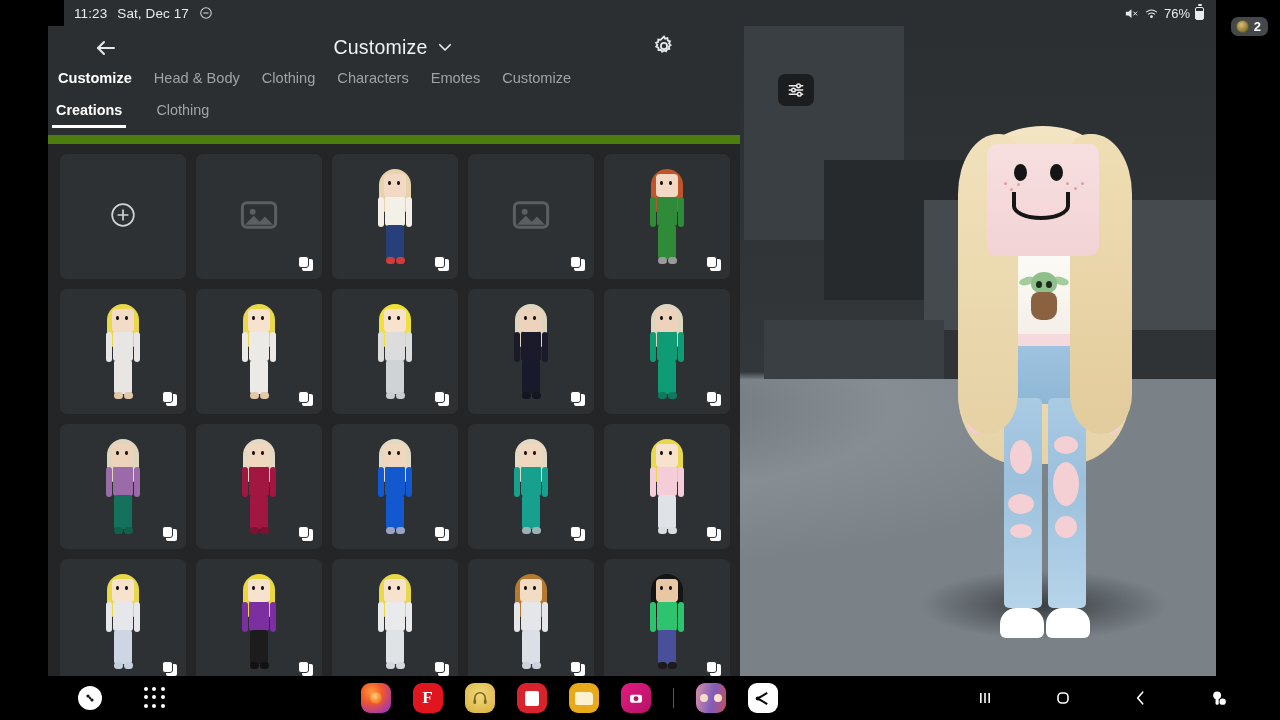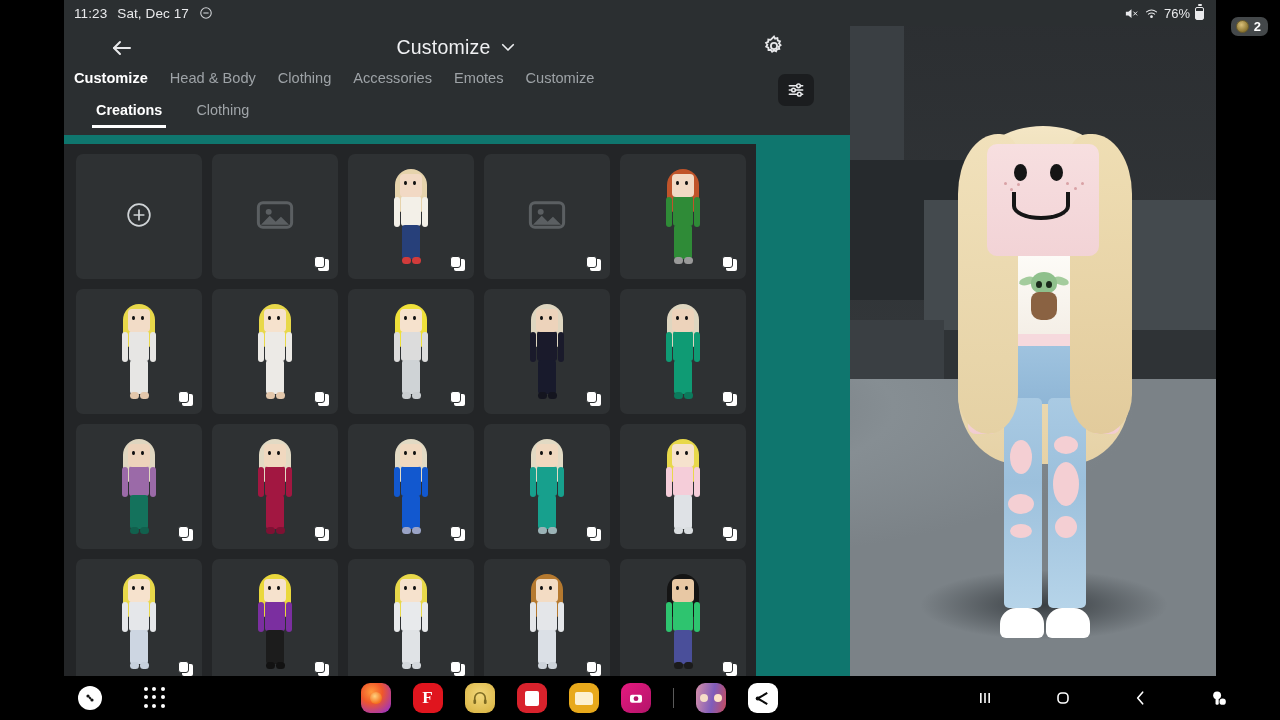--- a/index.html
+++ b/index.html
@@ -103,36 +103,36 @@
   .jeanstop { position:absolute; left:80px; top:226px; width:82px; height:58px;
     background: linear-gradient(#9fc3df,#8fb6d6); border-radius:4px; }
   .leg { position:absolute; width:38px; height:210px;
     background: linear-gradient(#a9cae3 0%, #9cc0dc 40%, #b6d4e9 100%); border-radius:5px; }
   .leg.l { left:80px; top:278px; } .leg.r { left:124px; top:278px; }
   .rip { position:absolute; background:#f4cfd3; border-radius:50%; }
   .shoe { position:absolute; width:44px; height:30px; background:#fff; border-radius:16px 16px 6px 6px; }
   .shoe.l { left:76px; top:488px; } .shoe.r { left:122px; top:488px; }
 
   
-  #panel { position:absolute; left:64px; top:26px; width:786px; height:650px; background:#0f766e; z-index:20; }
+  #panel { position:absolute; left:48px; top:26px; width:692px; height:650px; background:#4d7c0f; z-index:20; }
 
   
   #panel-header { position:relative; height:42px; background:#2b2f31; display:flex; align-items:center; }
   #back-arrow { position:absolute; left:46px; top:10px; width:24px; height:24px; color:#e7e8ea; }
   #title-wrap { position:absolute; left:0; right:0; display:flex; align-items:center; justify-content:center; gap:9px; }
   #panel-title { font-size:19.5px; color:#f0f1f3; letter-spacing:.2px; }
   #gear-btn { position:absolute; right:62px; top:8px; width:26px; height:26px; color:#e7e8ea; }
 
   
   #tabs { height:32px; background:#2b2f31; display:flex; align-items:flex-start; gap:22px; padding-left:10px; }
   .tab { font-size:14.6px; color:#9ea3a7; padding-top:2px; white-space:nowrap; }
   .tab.active { color:#fff; font-weight:bold; }
 
   
-  #subtabs { height:35px; background:#2b2f31; display:flex; align-items:flex-start; gap:26px; padding-left:28px; }
+  #subtabs { height:35px; background:#2b2f31; display:flex; align-items:flex-start; gap:26px; padding-left:4px; }
   .subtab { font-size:14.4px; color:#a0a5a9; padding:2px 4px 7px 4px; }
   .subtab.active { color:#fff; font-weight:bold; border-bottom:3px solid #fff; }
 
   
   #grid { position:absolute; left:0; top:118px; width:692px; height:532px; background:#232527;
           padding:10px 10px 0 12px; display:grid; grid-template-columns: repeat(5, 1fr);
           gap:10px; overflow:hidden; align-content:start; }
   .cell { position:relative; height:125px; background:#2e3133; border-radius:7px; overflow:hidden; }
   .cell .plusicon { position:absolute; left:50%; top:50%; transform:translate(-50%,-50%); }
   .cell .phicon { position:absolute; left:50%; top:50%; transform:translate(-50%,-50%); opacity:.42; }
@@ -281,21 +281,21 @@
           <circle cx="12" cy="12" r="3.1"></circle>
           <path d="M12 2.6l1.1 2.1 2.3-.5.4 2.3 2.2.8-1 2.1 1.6 1.7-1.8 1.5.5 2.3-2.3.3-.9 2.2-2.1-1-1.9 1.3-1.3-1.9-2.3.2-.2-2.3-2.1-1 1.2-2-1.3-1.9 2.1-1 .1-2.3 2.3.4z"></path>
         </svg>
       </div>
     </div>
 
     <div id="tabs">
       <div class="tab active">Customize</div>
       <div class="tab">Head &amp; Body</div>
       <div class="tab">Clothing</div>
-      <div class="tab">Accessories</div>
+      <div class="tab">Characters</div>
       <div class="tab">Emotes</div>
       <div class="tab">Customize</div>
     </div>
 
     <div id="subtabs">
       <div class="subtab active">Creations</div>
       <div class="subtab">Clothing</div>
     </div>
 
     <div id="grid">

